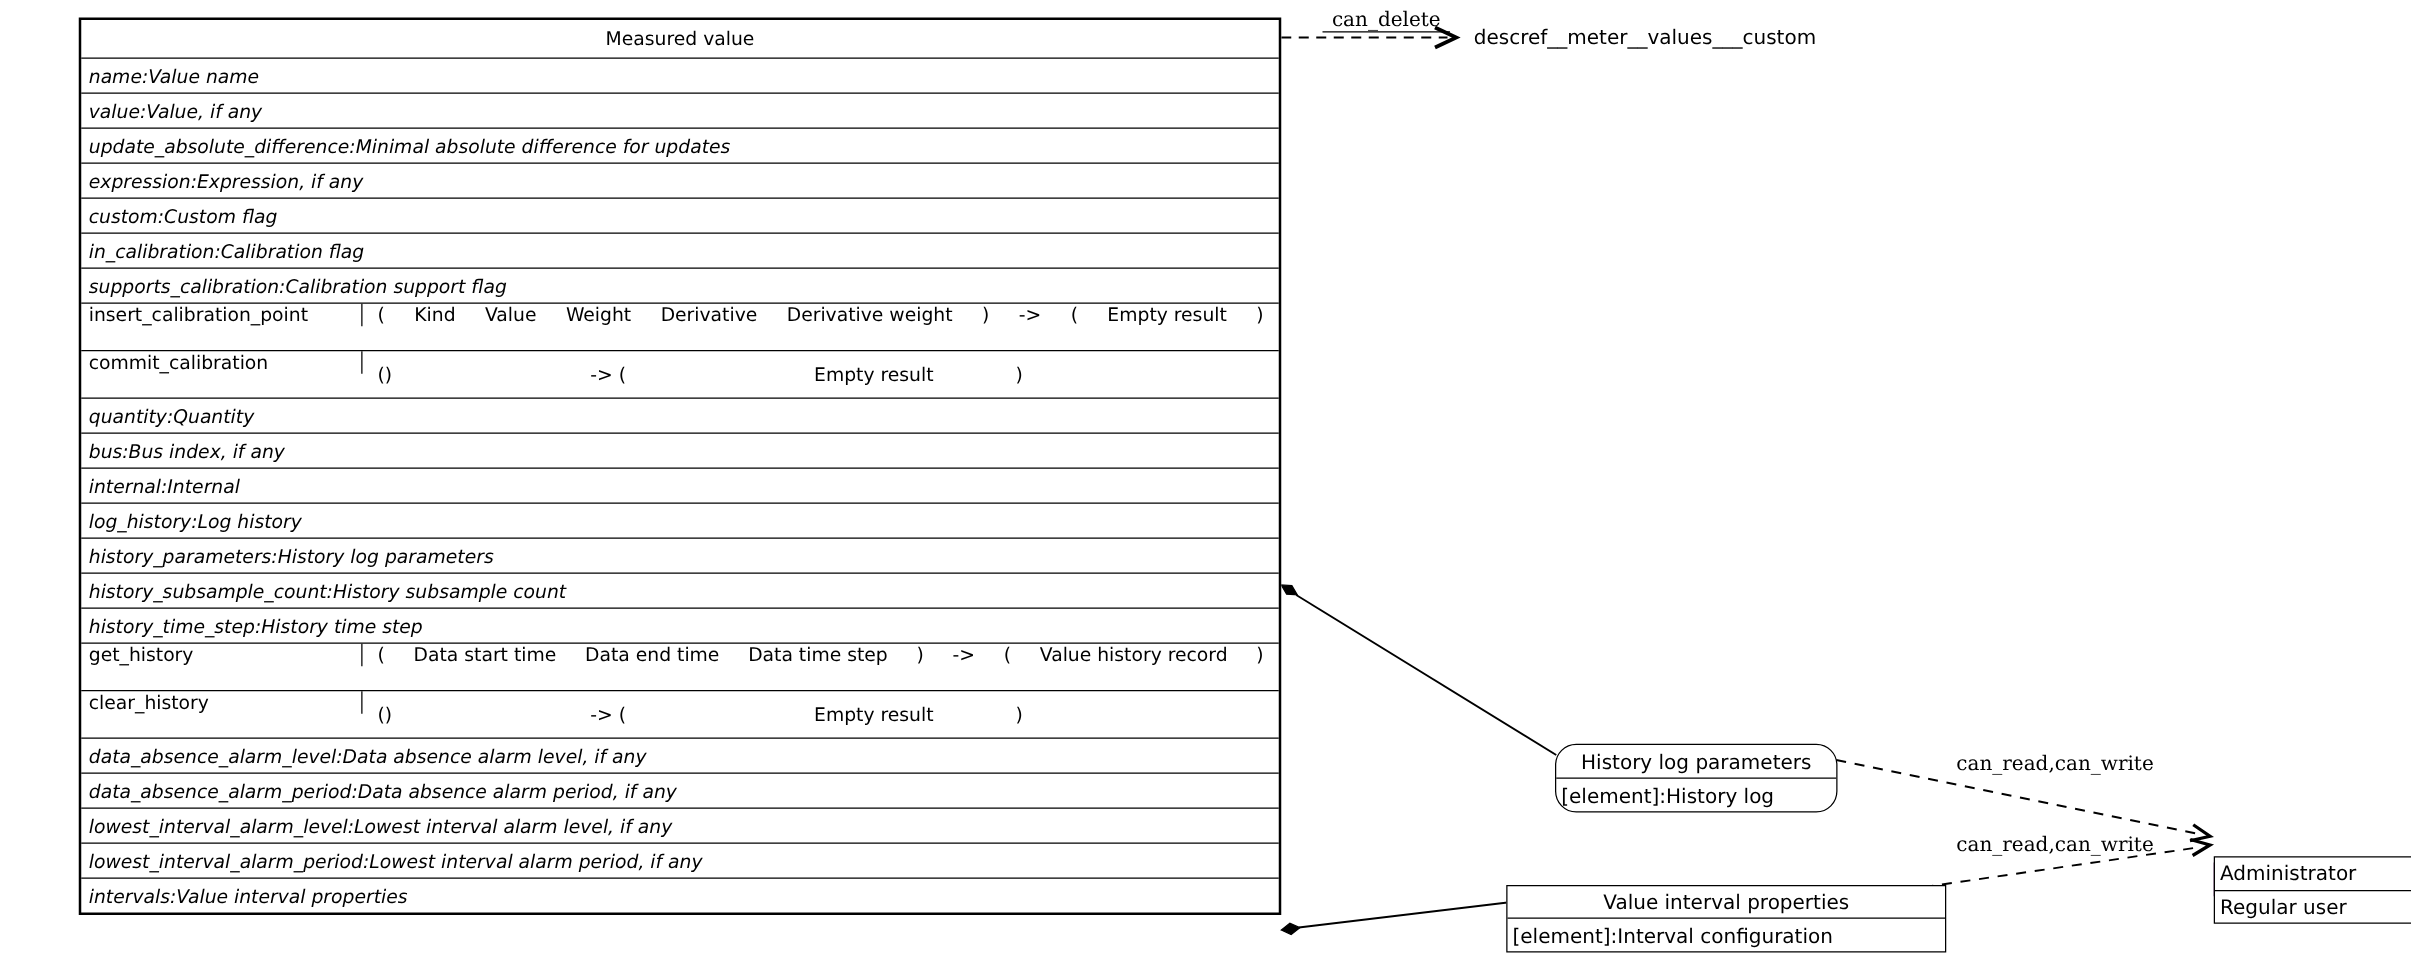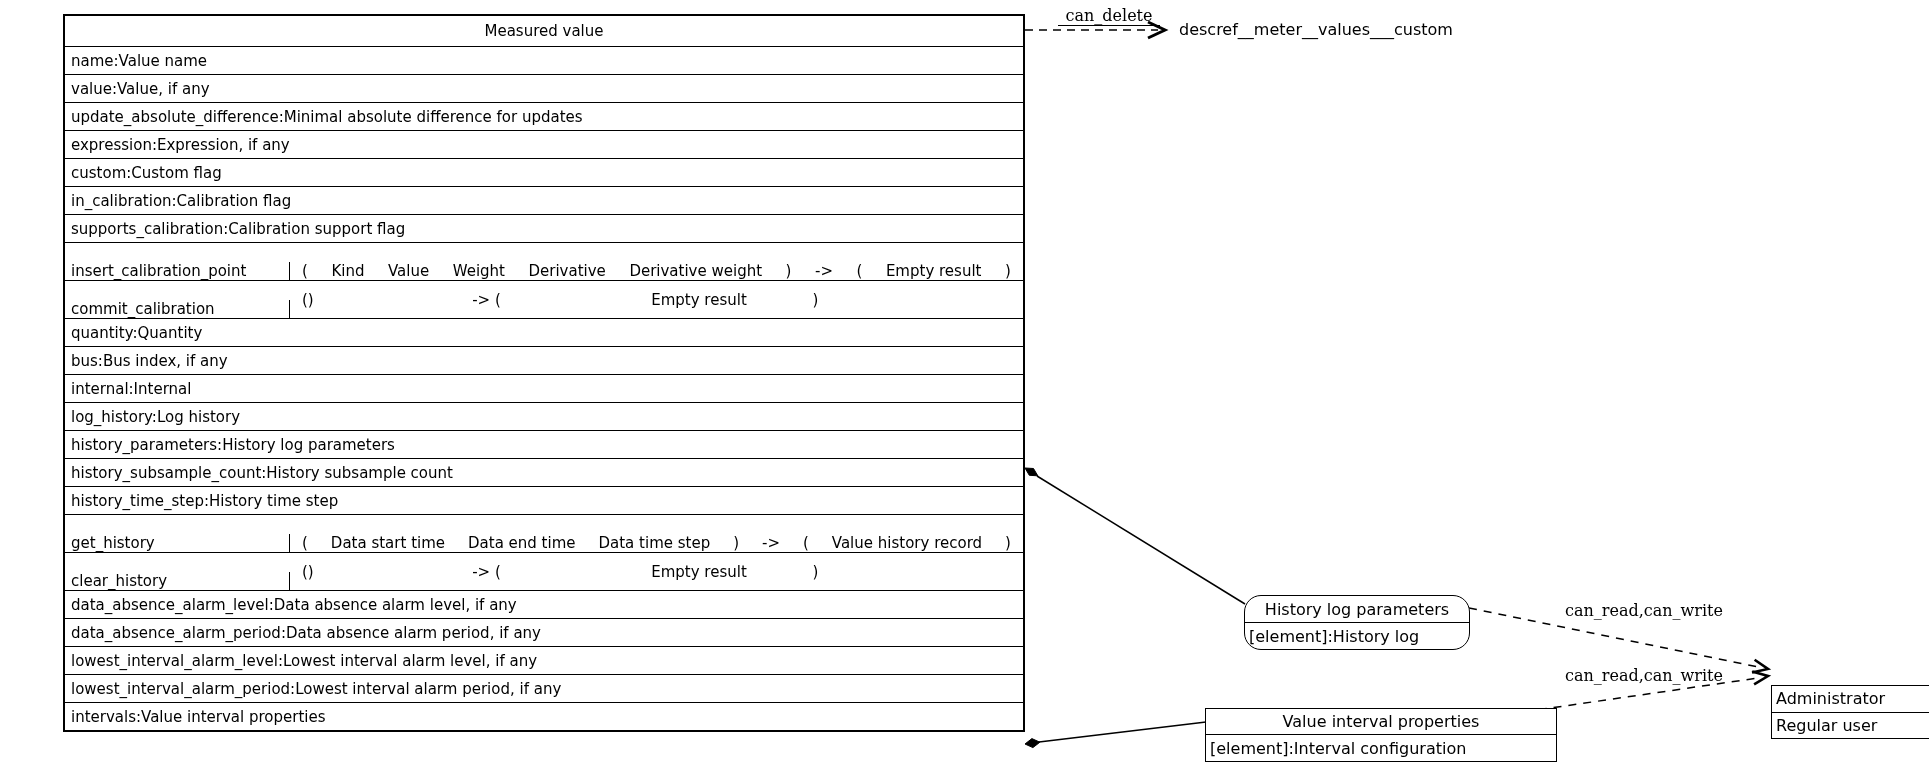--- a/index.html
+++ b/index.html
@@ -5,22 +5,22 @@
   html,body{margin:0;padding:0;background:#fff;}
   .canvas{position:relative;width:1929px;height:775px;background:#ffffff;
           font-family:"DejaVu Sans",sans-serif;color:#000;margin-left:48px;}
   svg.wires{position:absolute;left:0;top:0;width:1929px;height:775px;}
 
   
   .mv-table{position:absolute;left:15px;top:14px;width:962px;border:2px solid #000;
             box-sizing:border-box;background:#fff;font-size:15px;}
   .ttitle{height:30px;display:flex;align-items:center;justify-content:center;box-sizing:border-box;}
   .trow{box-sizing:border-box;border-top:1.5px solid #000;}
-  .trow.attr{height:28px;display:flex;align-items:center;padding:0 6px;white-space:nowrap;}
-  .trow.method{height:38px;display:flex;align-items:flex-end;}
+  .trow.attr{height:28px;display:flex;align-items:center;padding:0 6px;white-space:nowrap;font-style:italic;}
+  .trow.method{height:38px;display:flex;align-items:flex-start;}
   .mname{flex:0 0 225px;width:225px;border-right:1.5px solid #000;display:flex;align-items:center;
          padding:0 6px;box-sizing:border-box;white-space:nowrap;}
   .msig{flex:1;padding:0 12px;white-space:nowrap;}
   .msig.justify{display:flex;align-items:center;justify-content:space-between;}
   .msig.spread{display:grid;grid-template-columns:24% 16% 32% 28%;align-items:center;height:100%;}
   .msig.spread span:nth-child(3){text-align:center;}
 
   
   .sbox{position:absolute;border:1.5px solid #000;box-sizing:border-box;background:#fff;font-size:16px;}
   .sbox .hd{display:flex;align-items:center;justify-content:center;box-sizing:border-box;

